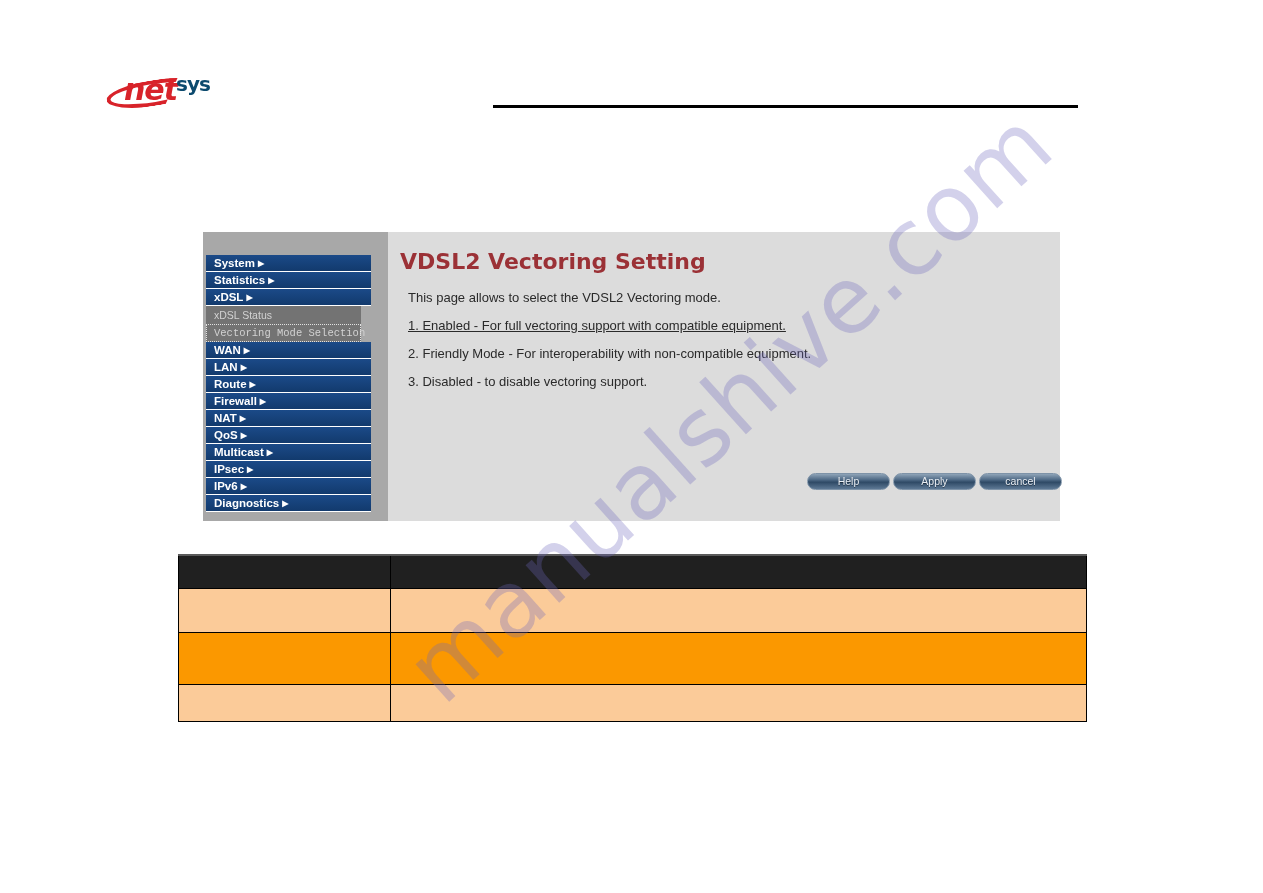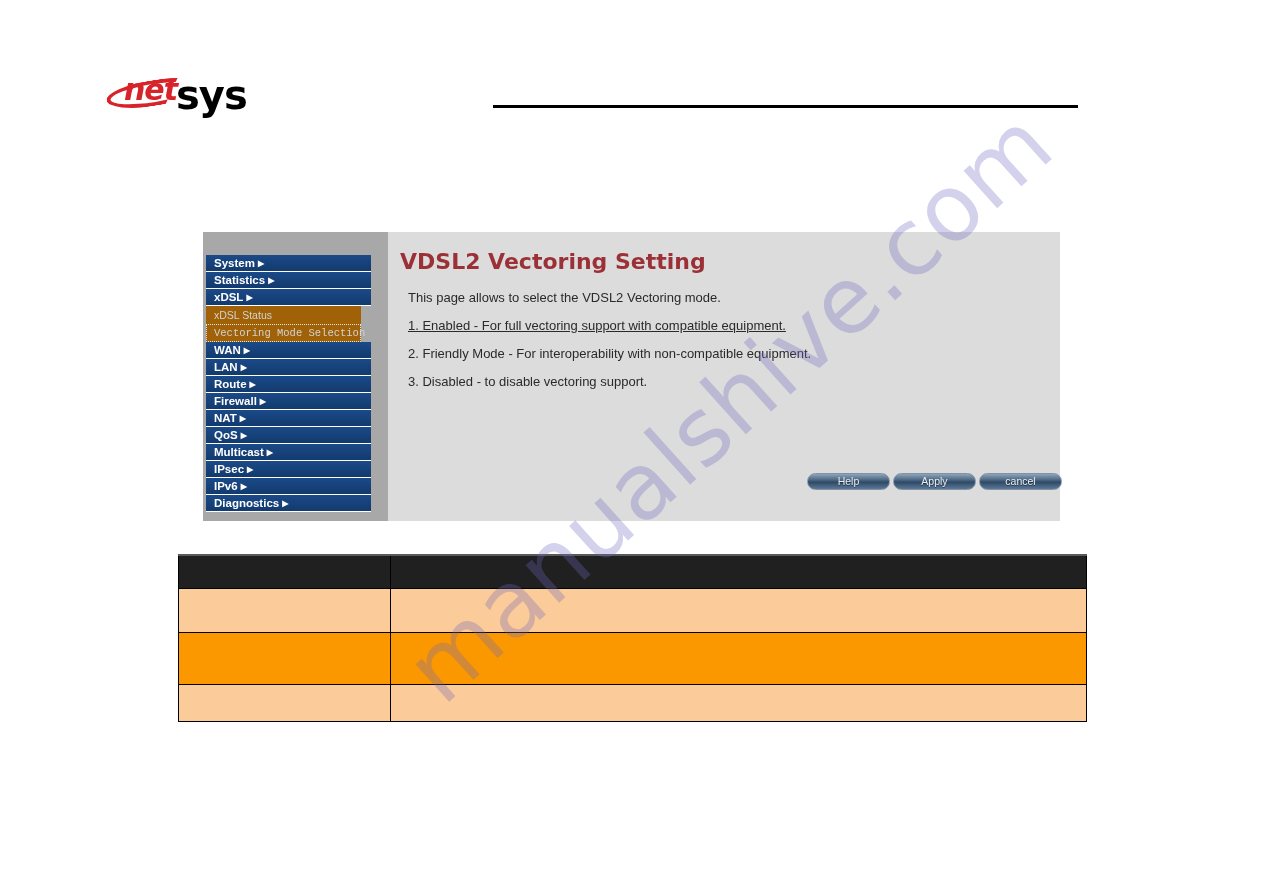--- a/index.html
+++ b/index.html
@@ -45,23 +45,23 @@
     font-size: 30px;
     font-weight: bold;
     font-style: italic;
     color: #d8232a;
     letter-spacing: -1px;
   }
   #brand-logo .logo-sys {
     position: absolute;
     left: 70px; top: 8px;
     font-family: "DejaVu Sans", sans-serif;
-    font-size: 40px;
+    font-size: 20px;
     font-weight: bold;
-    color: #000000;
+    color: #0c4a6e;
     letter-spacing: -1px;
   }
   #header-rule {
     position: absolute;
     left: 493px; top: 96px;
     width: 585px; height: 3px;
     background: #000000;
   }
 
   
@@ -96,21 +96,21 @@
     white-space: nowrap;
     cursor: pointer;
   }
   .menu-item .caret {
     display: inline-block;
     margin-left: 3px;
     font-size: 8px;
     vertical-align: 1px;
   }
   .submenu {
-    background: #a16207;
+    background: #737373;
     width: 155px;
     padding: 0;
   }
   .submenu-item {
     height: 18px;
     color: #d2d2d2;
     font-size: 10.5px;
     line-height: 18px;
     padding-left: 8px;
     white-space: nowrap;

